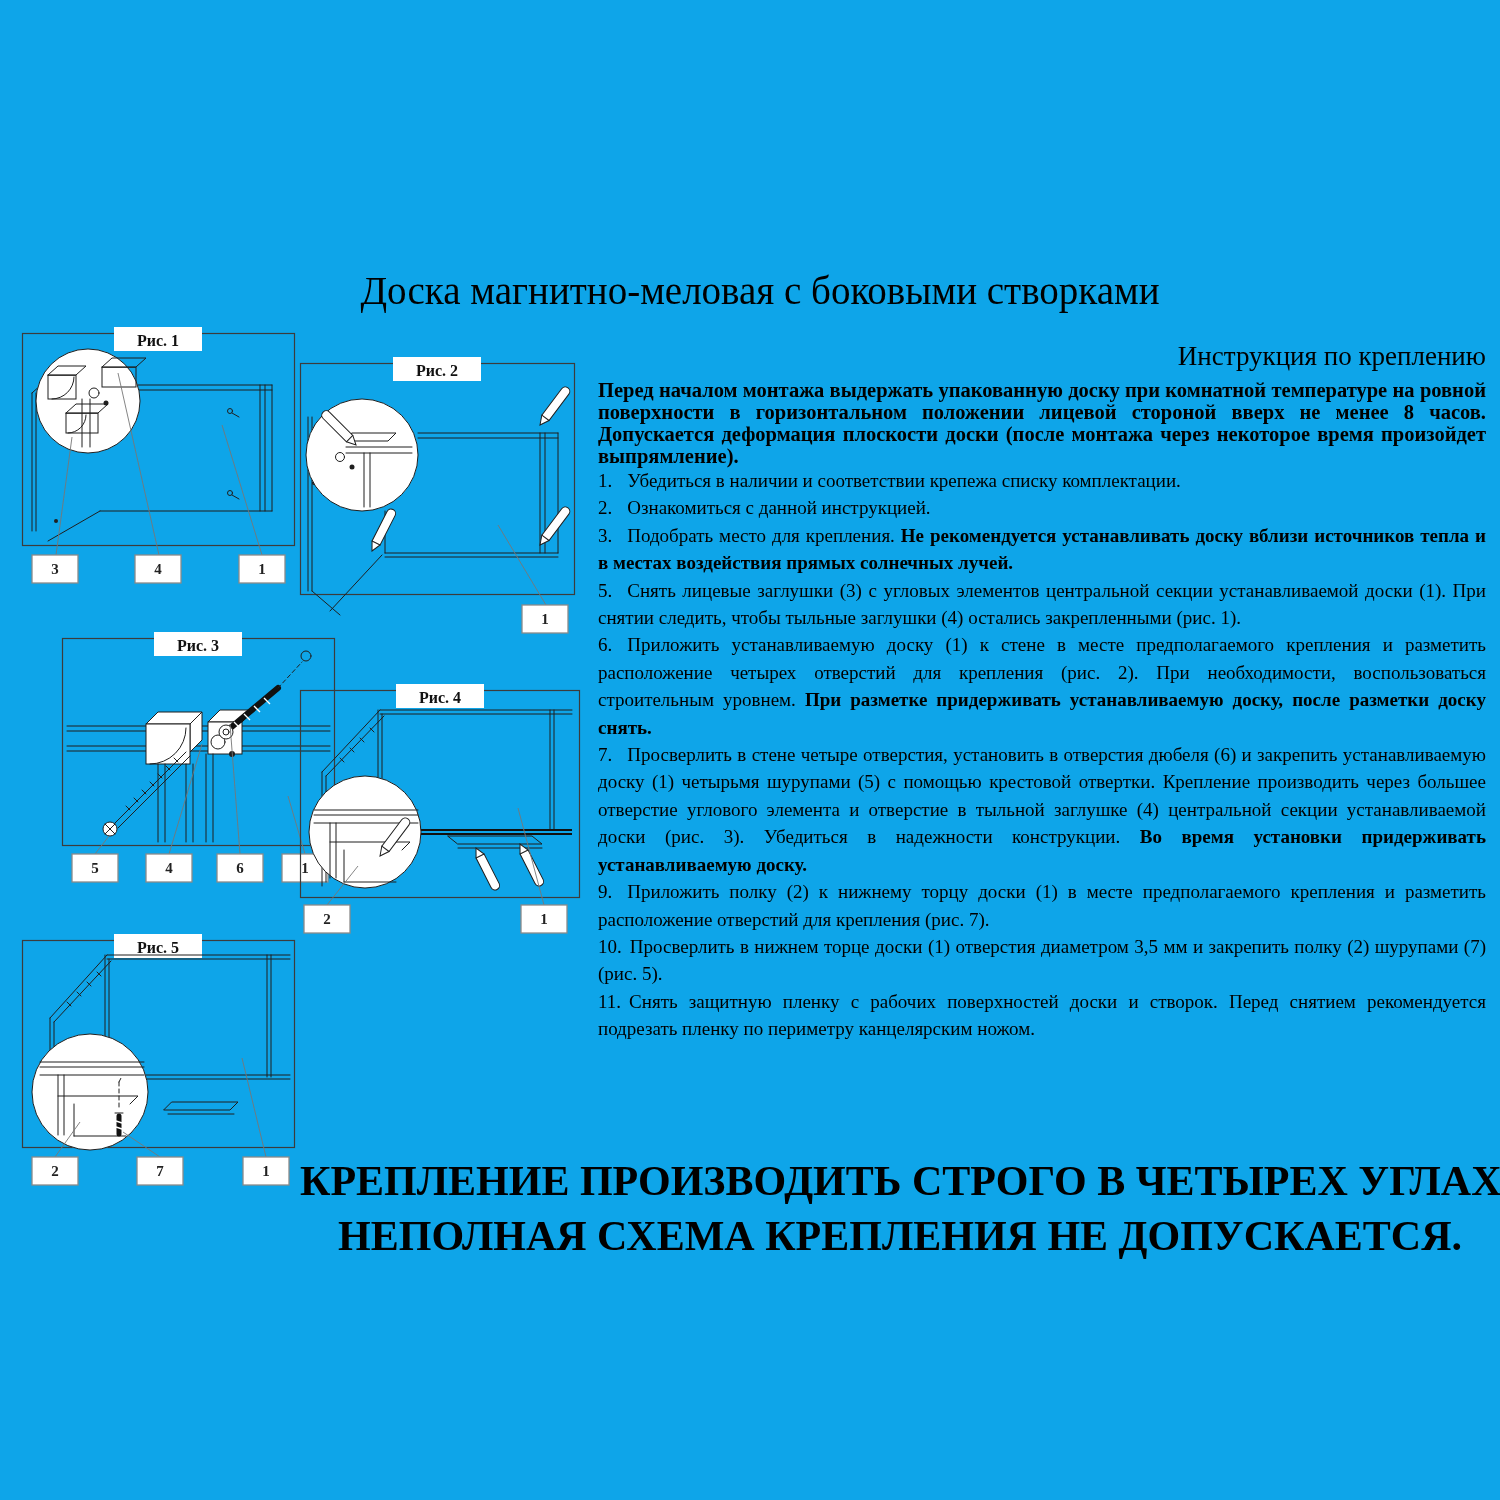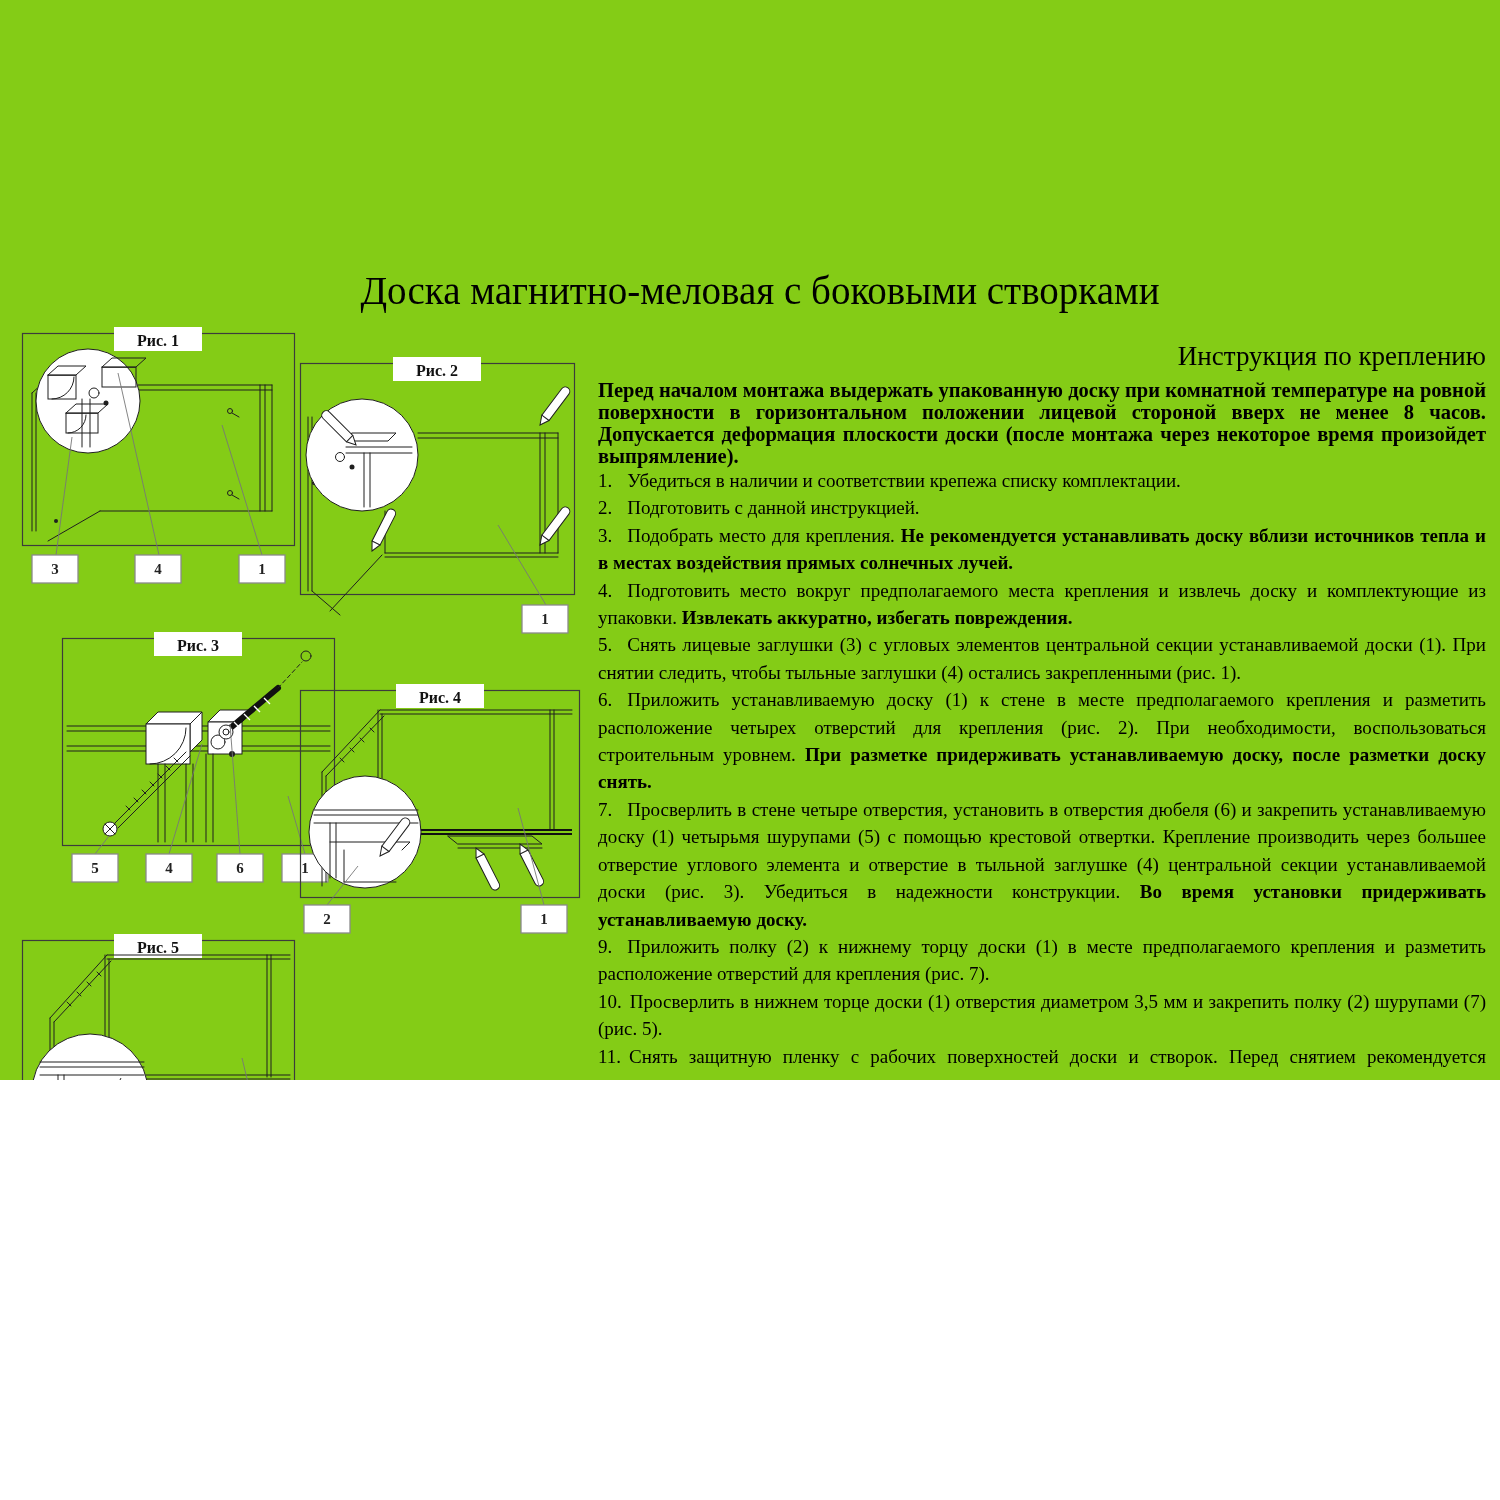--- a/index.html
+++ b/index.html
@@ -1,18 +1,18 @@
 <!DOCTYPE html>
 <html><head>
 <meta charset="utf-8">
 <style>
   * { box-sizing: border-box; }
   html,body { margin:0; padding:0; background:#ffffff; }
   body { font-family:"Liberation Serif", serif; color:#000; }
-  .page { position:relative; width:1500px; height:1080px; background:#84cc16; overflow:hidden; }
+  .page { position:relative; width:1500px; height:1500px; background:#0ea5e9; overflow:hidden; }
 
   .title { position:absolute; top:268px; left:20px; width:1480px; margin:0;
            text-align:center; font-size:39px; font-weight:400; white-space:nowrap; }
 
   .content { position:absolute; left:598px; top:341px; width:888px; }
   .content h2 { margin:0 0 7px 0; text-align:right; font-size:27px; font-weight:400; }
   .intro { margin:0; font-weight:700; text-align:justify; font-size:20.5px; line-height:22px; }
   .item  { margin:0; text-align:justify; font-size:19px; line-height:27.4px; }
   .item .num { margin-right:15px; }
   .item b { font-weight:700; }
@@ -255,23 +255,22 @@
           <text class="co-num" x="244" y="236">1</text>
       </g>
     </svg>
   </div>
 
   <div class="content">
     <h2>Инструкция по креплению</h2>
     <p class="intro">Перед началом монтажа выдержать упакованную доску при комнатной температуре на ровной поверхности в горизонтальном положении лицевой стороной вверх не менее 8 часов. Допускается деформация плоскости доски (после монтажа через некоторое время произойдет выпрямление).</p>
 
     <p class="item"><span class="num">1.</span><span>Убедиться в наличии и соответствии крепежа списку комплектации.</span><b></b></p>
-    <p class="item"><span class="num">2.</span><span>Подготовить с данной инструкцией.</span><b></b></p>
+    <p class="item"><span class="num">2.</span><span>Ознакомиться с данной инструкцией.</span><b></b></p>
     <p class="item"><span class="num">3.</span><span>Подобрать место для крепления. </span><b>Не рекомендуется устанавливать доску вблизи источников тепла и в местах воздействия прямых солнечных лучей.</b></p>
-    <p class="item"><span class="num">4.</span><span>Подготовить место вокруг предполагаемого места крепления и извлечь доску и комплектующие из упаковки. </span><b>Извлекать аккуратно, избегать повреждения.</b></p>
     <p class="item"><span class="num">5.</span><span>Снять лицевые заглушки (3) с угловых элементов центральной секции устанавливаемой доски (1). При снятии следить, чтобы тыльные заглушки (4) остались закрепленными (рис. 1).</span><b></b></p>
     <p class="item"><span class="num">6.</span><span>Приложить устанавливаемую доску (1) к стене в месте предполагаемого крепления и разметить расположение четырех отверстий для крепления (рис. 2). При необходимости, воспользоваться строительным уровнем. </span><b>При разметке придерживать устанавливаемую доску, после разметки доску снять.</b></p>
     <p class="item"><span class="num">7.</span><span>Просверлить в стене четыре отверстия, установить в отверстия дюбеля (6) и закрепить устанавливаемую доску (1) четырьмя шурупами (5) с помощью крестовой отвертки. Крепление производить через большее отверстие углового элемента и отверстие в тыльной заглушке (4) центральной секции устанавливаемой доски (рис. 3). Убедиться в надежности конструкции. </span><b>Во время установки придерживать устанавливаемую доску.</b></p>
     <p class="item"><span class="num">9.</span><span>Приложить полку (2) к нижнему торцу доски (1) в месте предполагаемого крепления и разметить расположение отверстий для крепления (рис. 7).</span><b></b></p>
     <p class="item"><span class="num" style="margin-right:8px">10.</span><span>Просверлить в нижнем торце доски (1) отверстия диаметром 3,5 мм и закрепить полку (2) шурупами (7) (рис. 5).</span><b></b></p>
     <p class="item"><span class="num" style="margin-right:8px">11.</span><span>Снять защитную пленку с рабочих поверхностей доски и створок. Перед снятием рекомендуется подрезать пленку по периметру канцелярским ножом.</span><b></b></p>
   </div>
 
   <div class="warning">
     <div>КРЕПЛЕНИЕ ПРОИЗВОДИТЬ СТРОГО В ЧЕТЫРЕХ УГЛАХ.</div>

